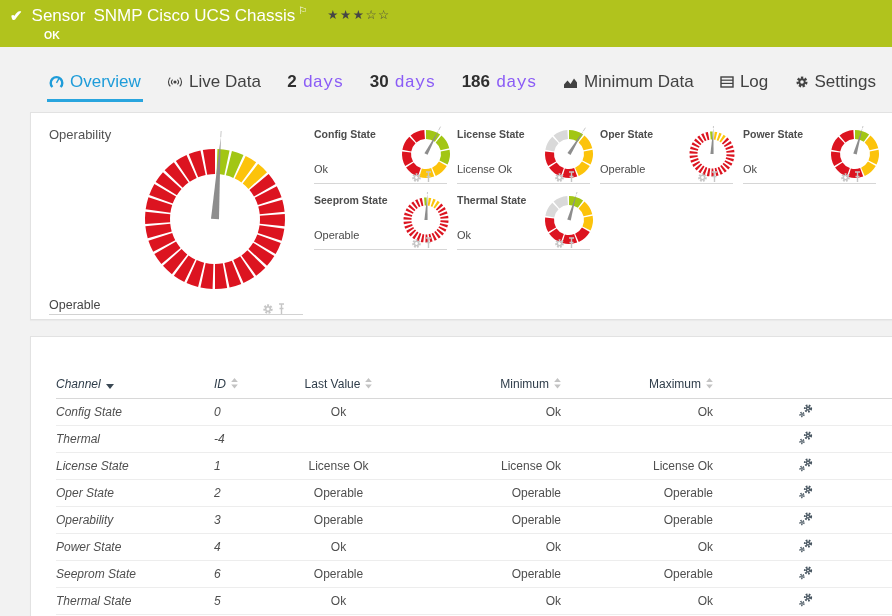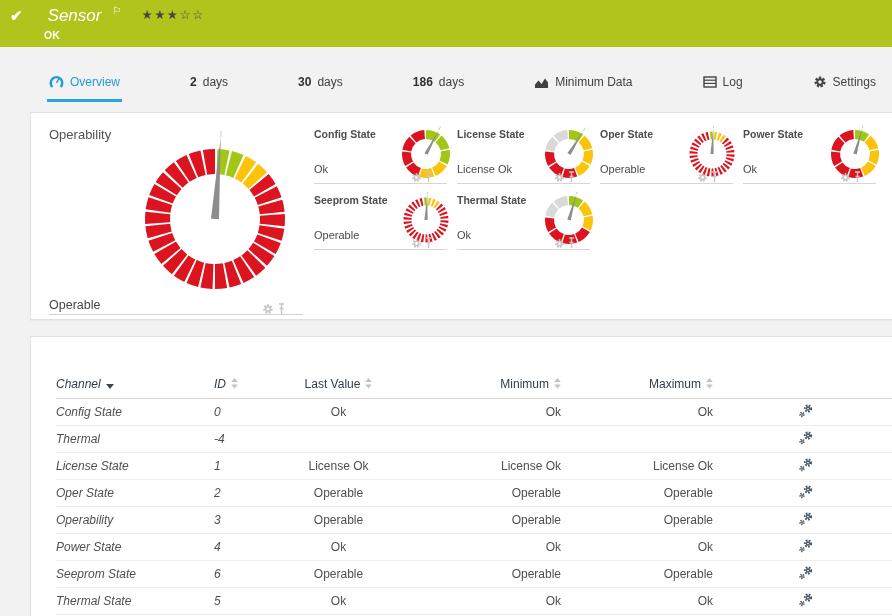--- a/index.html
+++ b/index.html
@@ -5,33 +5,33 @@
   html,body{margin:0;padding:0;}
   body{
     width:892px;height:616px;overflow:hidden;position:relative;
     background:#f2f2f2;font-family:"Liberation Sans",sans-serif;
     -webkit-font-smoothing:antialiased;
   }
   
   .statusbar{position:absolute;left:0;top:0;width:892px;height:47px;background:#b1c31d;color:#fff;}
   .sb-line{position:absolute;left:10px;top:6px;display:flex;align-items:baseline;white-space:nowrap;}
   .sb-check{font-size:15px;font-weight:bold;margin-right:9px;}
-  .sb-sensor{font-style:italic;font-size:17px;margin-right:8px;margin-left:16px;}
+  .sb-sensor{font-size:17px;margin-right:8px;}
   .sb-title{font-size:17px;}
   .sb-flag{font-size:10px;margin-left:3px;position:relative;top:-7px;}
   .sb-stars{font-size:12.5px;letter-spacing:1.5px;margin-left:20px;color:#454545;position:relative;top:-2px;}
   .sb-status{position:absolute;left:44px;top:29px;font-size:10.5px;font-weight:bold;}
   
   .tabs{position:absolute;left:0;top:62px;width:882px;height:40px;display:flex;
         justify-content:space-between;padding:0 4px 0 47px;box-sizing:border-box;}
-  .tab{display:flex;align-items:center;gap:6px;font-size:12px;color:#424242;cursor:pointer;
+  .tab{display:flex;align-items:center;gap:6px;font-size:17px;color:#424242;cursor:pointer;
        height:100%;box-sizing:border-box;border-bottom:3px solid transparent;padding:3px 2px 0 2px;}
   .tab.active{color:#1e9cd9;border-bottom-color:#29a5de;}
   .tab .tab-num{font-weight:bold;color:#2f2f2f;}
-  .tab .tab-light{color:#404040;}
+  .tab .tab-light{color:#8b5cf6;font-family:Liberation Mono, monospace;}
   .tab-icon{display:flex;align-items:center;}
   
   .panel{position:absolute;background:#fff;border:1px solid #e2e2e2;box-sizing:border-box;
          box-shadow:0 1px 1px rgba(0,0,0,0.03);}
   .gauge-panel{left:30px;top:112px;width:880px;height:208px;}
   .table-panel{left:30px;top:336px;width:880px;height:290px;}
   
   .mg-title{position:absolute;left:18px;top:14px;font-size:13px;color:#525252;}
   .mg-svg{position:absolute;left:96px;top:18px;}
   .mg-value{position:absolute;left:18px;top:185px;font-size:12.5px;color:#464646;}
@@ -54,35 +54,45 @@
   .actions-cell{padding-left:85px !important;text-align:left;}
   th .sort{display:inline-block;margin-left:5px;vertical-align:-1px;}
 </style>
 </head>
 <body>
 
 <div class="statusbar" data-name="sensor-status-bar">
   <div class="sb-line">
     <span class="sb-check" data-name="status-check-icon">✔</span>
     <span class="sb-sensor" data-name="sensor-word">Sensor</span>
+    <span class="sb-title" data-name="page-title">SNMP Cisco UCS Chassis</span>
     <span class="sb-flag" data-name="flag-icon">⚐</span>
     <span class="sb-stars" id="stars" data-name="priority-stars">★★★☆☆</span>
   </div>
   <div class="sb-status" data-name="status-badge">OK</div>
 </div>
 
 <div class="tabs" id="tabs" data-name="tab-bar">
     <div class="tab active" data-name="tab-overview">
       <span class="tab-icon" data-name="gauge-icon">
         <svg width="15" height="14" viewBox="0 0 15 14">
           <path d="M3.4 12 A5.8 5.8 0 1 1 11.6 12" fill="none" stroke="currentColor" stroke-width="2.4"></path>
           <line x1="7.5" y1="7.8" x2="10.3" y2="2.8" stroke="currentColor" stroke-width="1.4"></line>
         </svg>
       </span>
       <span class="tab-label" data-name="tab-label">Overview</span>
+    </div>
+    <div class="tab" data-name="tab-live-data">
+      <span class="tab-icon" data-name="broadcast-icon">
+        <svg width="16" height="12" viewBox="0 0 16 12">
+          <circle cx="8" cy="6" r="1.6" fill="currentColor"></circle>
+          <path d="M5.6 3.6 A3.4 3.4 0 0 0 5.6 8.4 M10.4 3.6 A3.4 3.4 0 0 1 10.4 8.4 M3.3 1.6 A6.2 6.2 0 0 0 3.3 10.4 M12.7 1.6 A6.2 6.2 0 0 1 12.7 10.4" fill="none" stroke="currentColor" stroke-width="1.1"></path>
+        </svg>
+      </span>
+      <span class="tab-label" data-name="tab-label">Live Data</span>
     </div>
     <div class="tab" data-name="tab-2-days">
       <span class="tab-num" data-name="tab-number">2</span>
       <span class="tab-light" data-name="tab-label">days</span>
     </div>
     <div class="tab" data-name="tab-30-days">
       <span class="tab-num" data-name="tab-number">30</span>
       <span class="tab-light" data-name="tab-label">days</span>
     </div>
     <div class="tab" data-name="tab-365-days">

